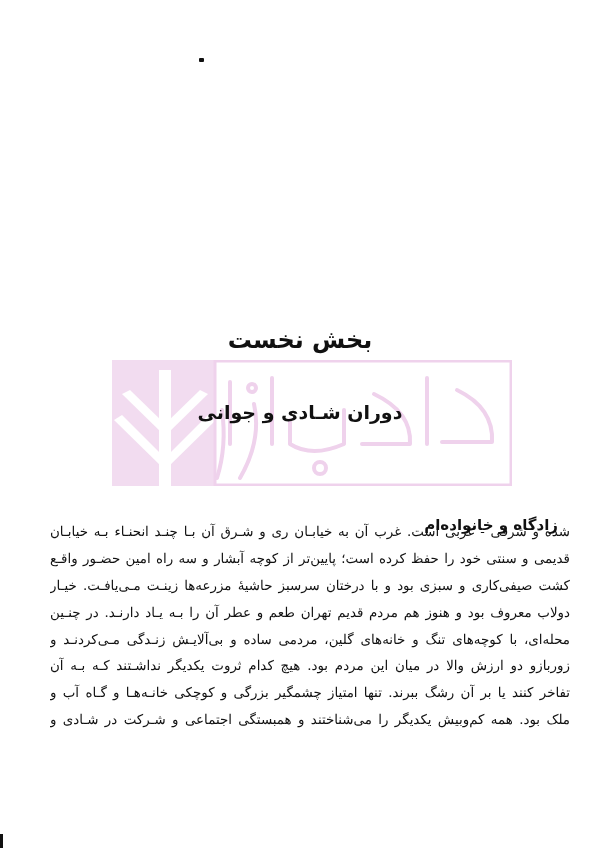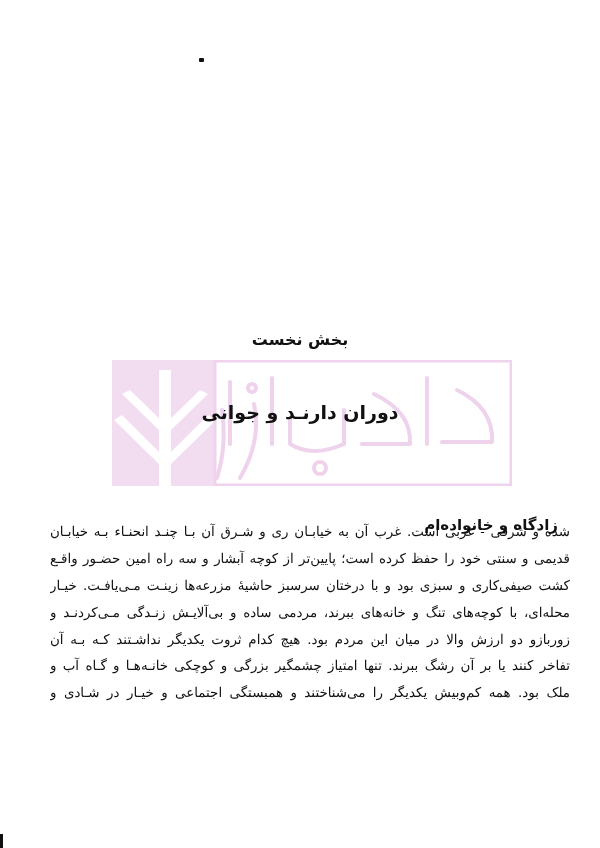--- a/index.html
+++ b/index.html
@@ -33,21 +33,21 @@
       pointer-events: none;
     }
     .part-title {
       position: absolute;
       left: 0;
       width: 600px;
       top: 322px;
       text-align: center;
       font-family: "DejaVu Sans", "Liberation Sans", sans-serif;
       font-weight: bold;
-      font-size: 16px;
+      font-size: 24px;
       direction: rtl;
       line-height: 36px;
     }
     .chapter-title {
       position: absolute;
       left: 0;
       width: 600px;
       top: 398px;
       text-align: center;
       font-family: "DejaVu Sans", "Liberation Sans", sans-serif;
@@ -131,26 +131,27 @@
     <path d="M142 44 Q150 80 128 118"></path>
     <circle cx="140" cy="28" r="4"></circle>
 
     <path d="M118 22 L118 84"></path>
 
     <path d="M110 50 Q115 86 105 118"></path>
   </g>
 </svg>
 
 <div class="part-title">بخش نخست</div>
-<div class="chapter-title">دوران دارنـد و جوانی</div>
+<div class="chapter-title">دوران شـادی و جوانی</div>
 <div class="section-heading">زادگاه و خانواده‌ام</div>
 
 <div class="body-text">
   <span class="body-line">شده و شرقی - غربی است. غرب آن به خیابـان ری و شـرق آن بـا چنـد انحنـاء بـه خیابـان</span>
   <span class="body-line">قدیمی و سنتی خود را حفظ کرده است؛ پایین‌تر از کوچه آبشار و سه راه امین حضـور واقـع</span>
   <span class="body-line">کشت صیفی‌کاری و سبزی بود و با درختان سرسبز حاشیهٔ مزرعه‌ها زینـت مـی‌یافـت. خیـار</span>
-  <span class="body-line">محله‌ای، با کوچه‌های تنگ و خانه‌های ببرند، مردمی ساده و بی‌آلایـش زنـدگی مـی‌کردنـد و</span>
+  <span class="body-line">دولاب معروف بود و هنوز هم مردم قدیم تهران طعم و عطر آن را بـه یـاد دارنـد. در چنـین</span>
+  <span class="body-line">محله‌ای، با کوچه‌های تنگ و خانه‌های گلین، مردمی ساده و بی‌آلایـش زنـدگی مـی‌کردنـد و</span>
   <span class="body-line">زوربازو دو ارزش والا در میان این مردم بود. هیچ کدام ثروت یکدیگر نداشـتند کـه بـه آن</span>
   <span class="body-line">تفاخر کنند یا بر آن رشگ ببرند. تنها امتیاز چشمگیر بزرگی و کوچکی خانـه‌هـا و گـاه آب و</span>
-  <span class="body-line">ملک بود. همه کم‌وبیش یکدیگر را می‌شناختند و همبستگی اجتماعی و خیـار در شـادی و</span>
+  <span class="body-line">ملک بود. همه کم‌وبیش یکدیگر را می‌شناختند و همبستگی اجتماعی و شـرکت در شـادی و</span>
 </div>
 
 <div class="corner-mark"></div>
 
 </body></html>

